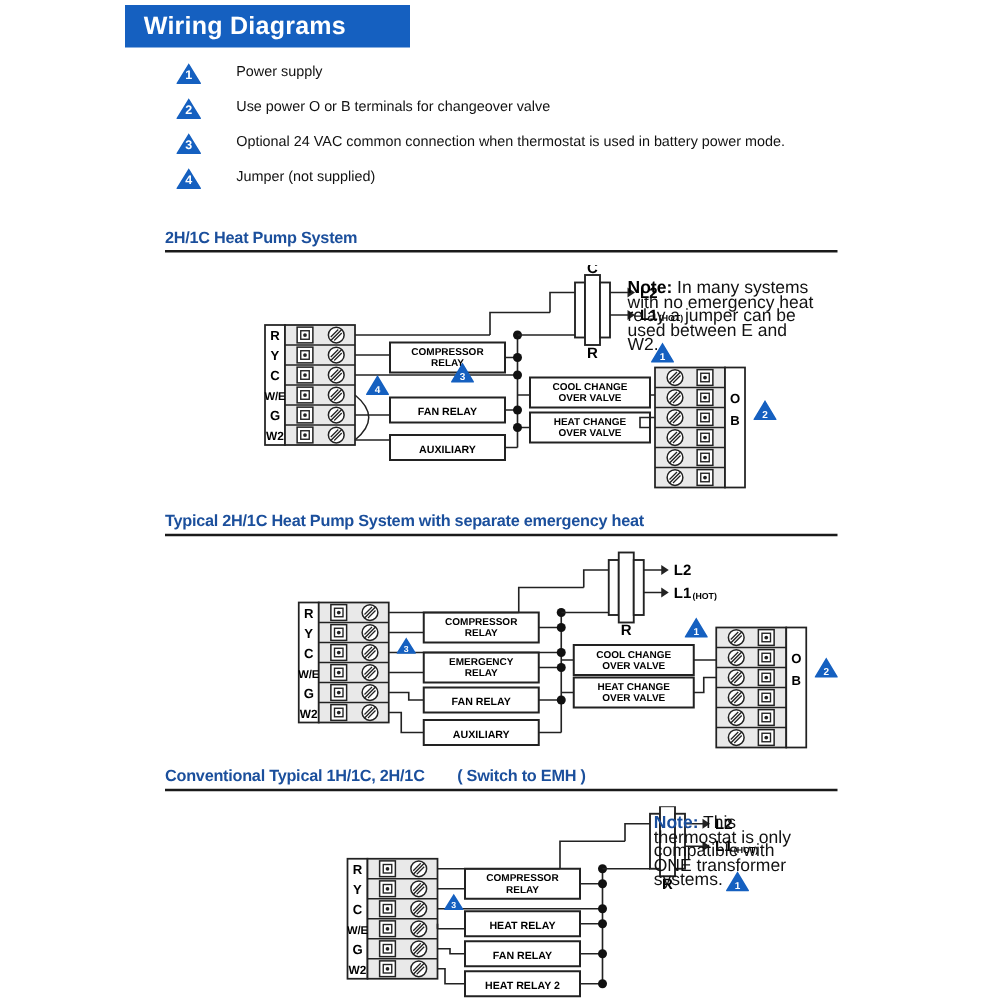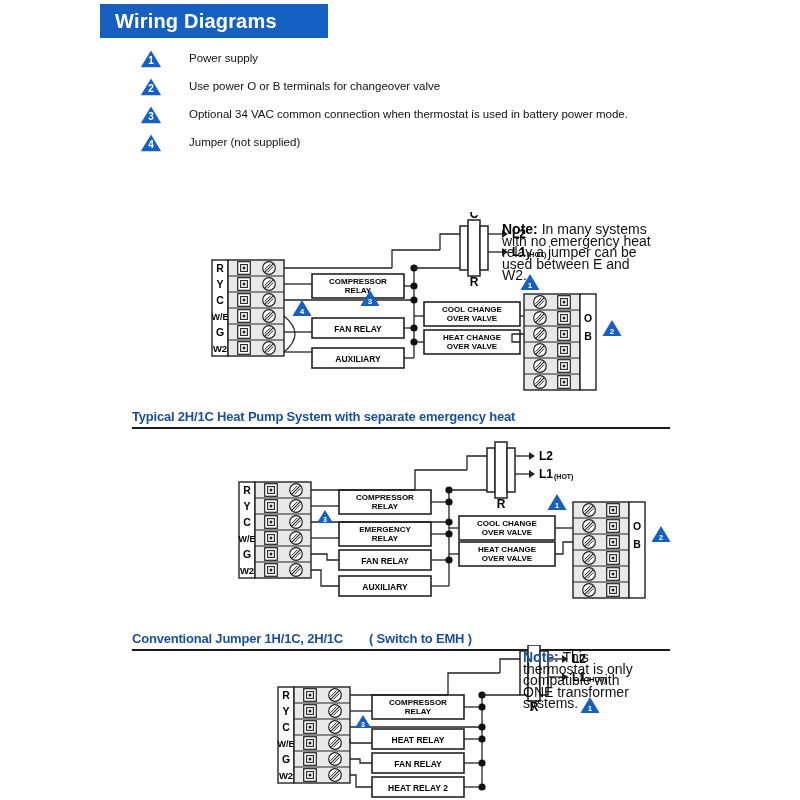--- a/index.html
+++ b/index.html
@@ -34,21 +34,21 @@
     color:#fff;font-weight:bold;line-height:1;
     padding-top:5px;box-sizing:border-box;
   }
 
   
   .section-head{position:absolute;left:132px;width:538px;}
   .section-head .h{
     color:#1b4f9c;font-size:13px;font-weight:bold;letter-spacing:-.2px;
     display:flex;align-items:baseline;white-space:nowrap;
   }
-  .section-head .h .sub{margin-left:26px;margin-top:18px;}
+  .section-head .h .sub{margin-left:26px;}
   .section-head .rule{
     margin-top:3px;border-top:2px solid #1a1a1a;width:538px;height:0;
   }
 
   
   .diagram{position:absolute;}
   .diagram svg{display:block;}
 
   .note{
     position:absolute;font-size:14px;line-height:11.5px;color:#111;
@@ -84,33 +84,39 @@
       </span>
       <span class="legend-text">Use power O or B terminals for changeover valve</span>
     </div>
     <div class="legend-row">
       <span class="tri">
         <svg width="22" height="19" viewBox="0 0 22 19">
             <path d="M11 1.5 L20.6 17.2 Q21.4 18.2 20.2 18.2 L1.8 18.2 Q0.6 18.2 1.4 17.2 Z" fill="#1560c0"></path>
           </svg>
         <span class="tnum" style="font-size:10px">3</span>
       </span>
-      <span class="legend-text">Optional 34 VAC common connection when thermostat is used in battery power mode.</span>
+      <span class="legend-text">Optional 24 VAC common connection when thermostat is used in battery power mode.</span>
     </div>
     <div class="legend-row">
       <span class="tri">
         <svg width="22" height="19" viewBox="0 0 22 19">
             <path d="M11 1.5 L20.6 17.2 Q21.4 18.2 20.2 18.2 L1.8 18.2 Q0.6 18.2 1.4 17.2 Z" fill="#1560c0"></path>
           </svg>
         <span class="tnum" style="font-size:10px">4</span>
       </span>
       <span class="legend-text">Jumper (not supplied)</span>
     </div>
   </div>
 
+  <div class="section-head" style="top:182px">
+    <div class="h">
+      <span>2H/1C Heat Pump System</span>
+    </div>
+    <div class="rule"></div>
+  </div>
 
   <div class="diagram" style="left:130px;top:212px">
     <svg width="540" height="190" viewBox="0 0 540 190">
       <defs>
         <g id="scr-slot">
           <circle cx="0" cy="0" r="6.3" fill="#fff" stroke="#222" stroke-width="1.2"></circle>
           <line x1="-4.4" y1="4.4" x2="4.4" y2="-4.4" stroke="#222" stroke-width="1.1"></line>
           <line x1="-4.4" y1="1.6" x2="1.6" y2="-4.4" stroke="#222" stroke-width="1"></line>
           <line x1="-1.6" y1="4.4" x2="4.4" y2="-1.6" stroke="#222" stroke-width="1"></line>
         </g>
@@ -418,21 +424,21 @@
       </g>
       <g>
         <path d="M150 70 L157.5 82 Q158.2 83 157.2 83 L142.8 83 Q141.8 83 142.5 82 Z" fill="#1560c0"></path>
         <text x="150" y="81.5" font-size="7" font-weight="bold" fill="#fff" text-anchor="middle">3</text>
       </g>
     </svg>
   </div>
 
   <div class="section-head" style="top:613px">
     <div class="h">
-      <span>Conventional Jumper 1H/1C, 2H/1C</span>
+      <span>Conventional Typical 1H/1C, 2H/1C</span>
       <span class="sub">( Switch to EMH )</span>
     </div>
     <div class="rule"></div>
   </div>
 
   <div class="diagram" style="left:200px;top:645px">
     <svg width="480" height="155" viewBox="0 0 480 155">
       <g>
         <rect x="78" y="42" width="16" height="96" fill="#fff" stroke="#222" stroke-width="1.4"></rect>
         <rect x="94" y="42" width="56" height="96" fill="#e9e9e9" stroke="#222" stroke-width="1.4"></rect>

